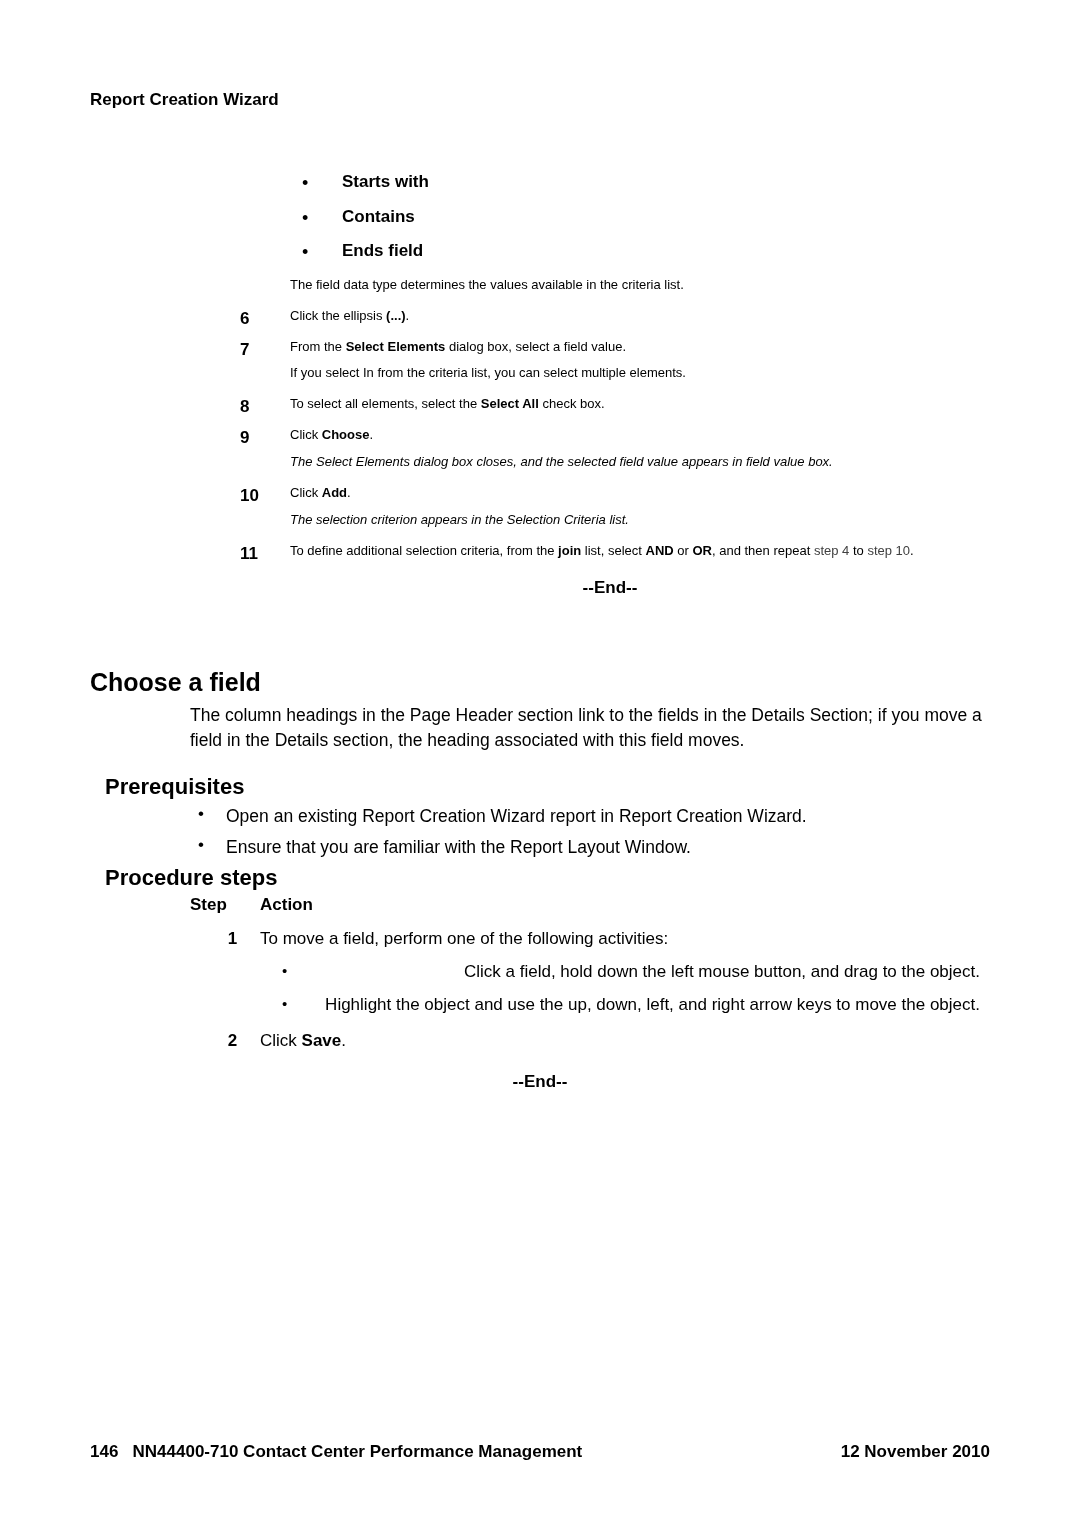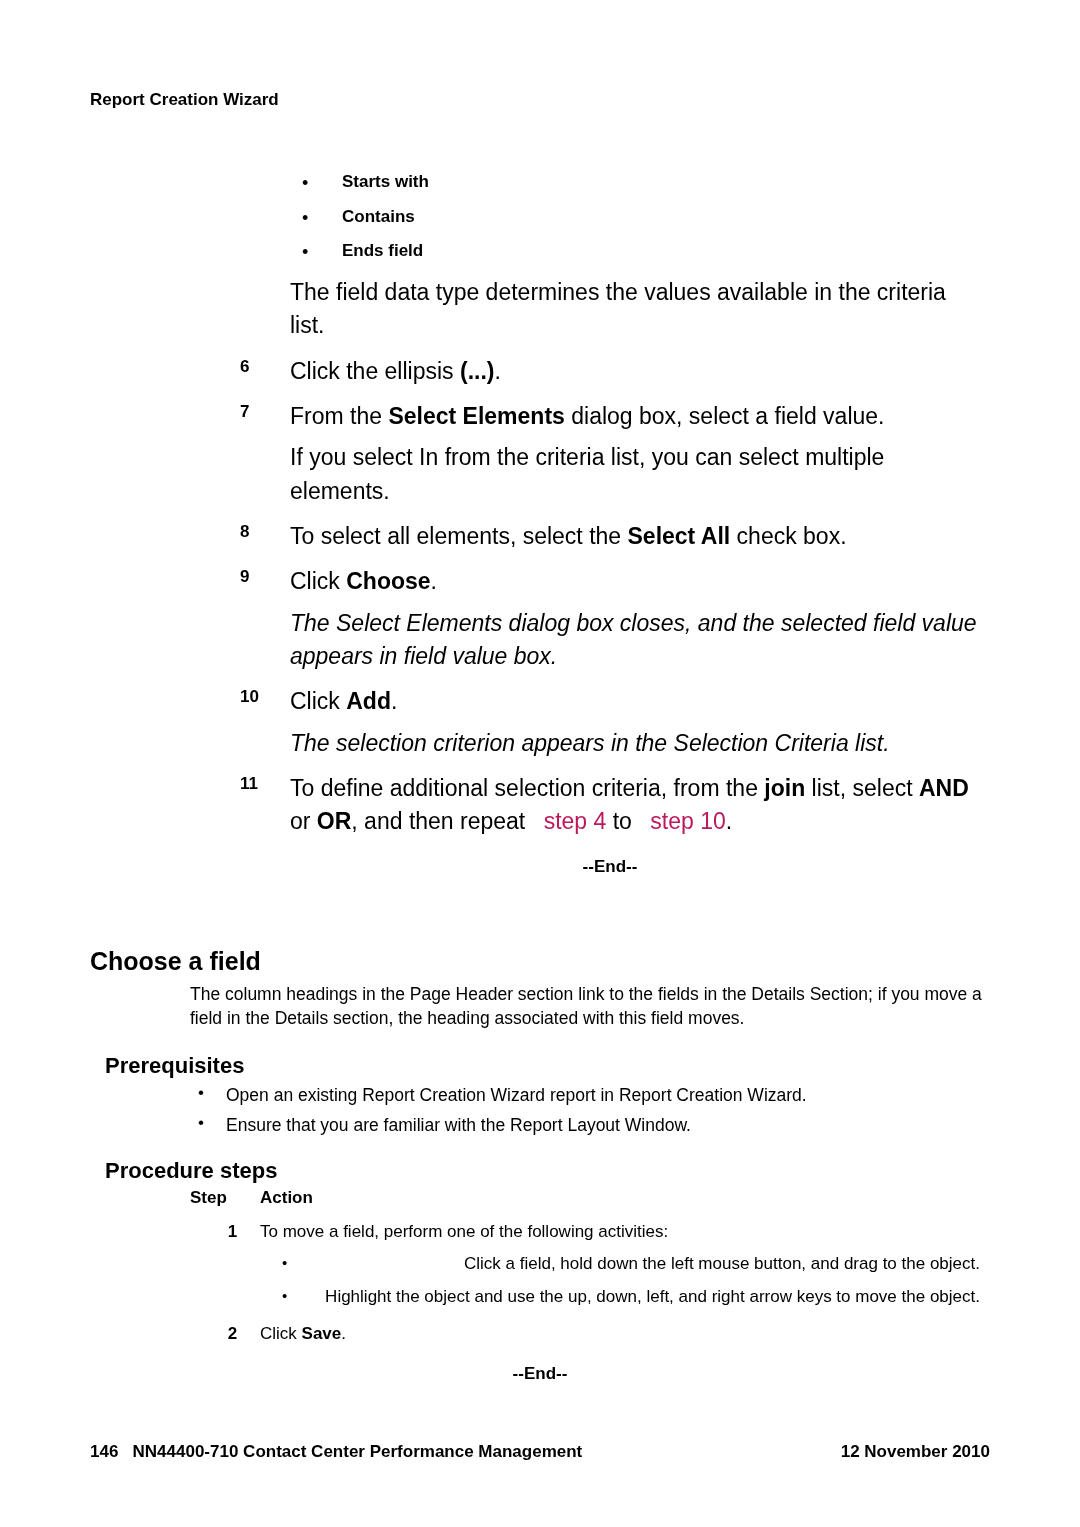--- a/index.html
+++ b/index.html
@@ -30,21 +30,21 @@
   }
   .step-num {
     width: 50px;
     flex-shrink: 0;
     font-weight: bold;
     font-size: 17px;
     line-height: 1.45;
   }
   .step-body {
     flex: 1;
-    font-size: 23px;
+    font-size: 13px;
     line-height: 1.45;
   }
   .step-body p {
     margin: 0 0 8px 0;
   }
   .bullet-list {
     margin: 0 0 10px 0;
   }
   .bullet-row {
     display: flex;
@@ -65,21 +65,21 @@
   .bullet-text {
     flex: 1;
     font-size: 17px;
     line-height: 1.45;
   }
   .bullet-text-bold {
     font-weight: bold;
   }
   .italic { font-style: italic; }
   .bold { font-weight: bold; }
-  .link { color: #be185d; margin-left: 12px; }
+  .link { color: #404040; }
   .end-marker {
     text-align: center;
     font-weight: bold;
     font-size: 17px;
     margin-top: 10px;
     margin-bottom: 70px;
   }
   .section-h1 {
     font-size: 25px;
     font-weight: bold;
@@ -92,21 +92,21 @@
     margin-bottom: 22px;
   }
   .section-h2 {
     font-size: 22px;
     font-weight: bold;
     margin-left: 15px;
     margin-bottom: 4px;
   }
   .prereq-list {
     margin-left: 108px;
-    margin-bottom: 20px;
+    margin-bottom: 6px;
   }
   .prereq-row {
     display: flex;
     margin-bottom: 6px;
   }
   .prereq-marker {
     width: 28px;
     flex-shrink: 0;
     font-size: 17px;
   }

